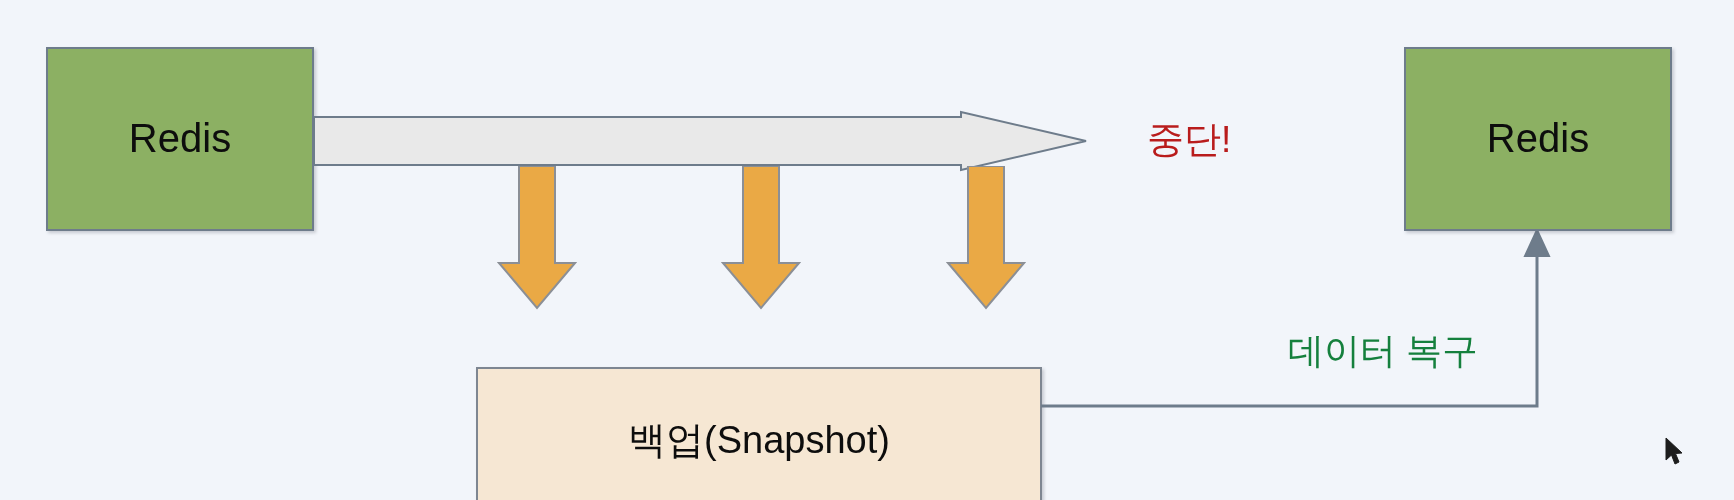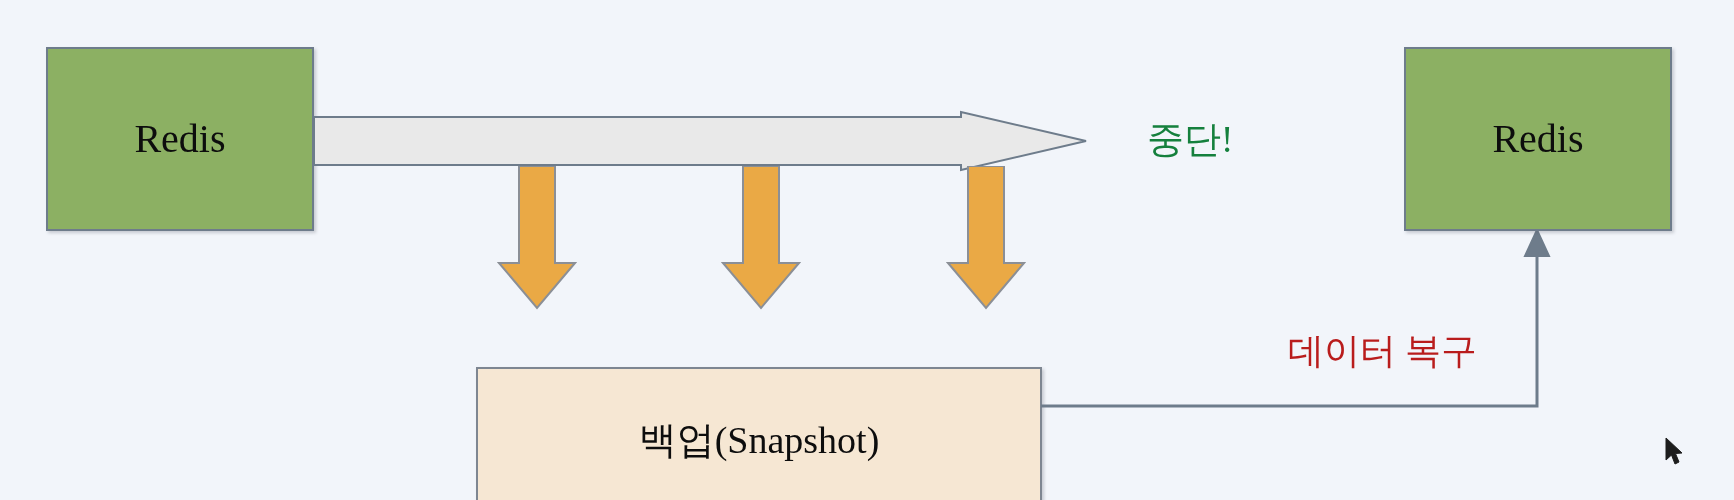--- a/index.html
+++ b/index.html
@@ -6,21 +6,21 @@
     margin: 0;
     padding: 0;
     background: #ffffff;
   }
   #canvas {
     position: relative;
     width: 1734px;
     height: 500px;
     background: #f2f5fa;
     overflow: hidden;
-    font-family: Liberation Serif, serif;
+    font-family: Liberation Sans, sans-serif;
   }
 
   
   .box {
     position: absolute;
     box-sizing: border-box;
     display: flex;
     flex-direction: column;
     align-items: center;
     justify-content: center;
@@ -72,21 +72,21 @@
     letter-spacing: 0.5px;
   }
 
   
   #stop-label {
     position: absolute;
     left: 1147px; top: 112px;
     height: 56px;
     display: flex; align-items: center;
     font-size: 37px;
-    color: #15803d;
+    color: #b91c1c;
     white-space: nowrap;
   }
 
   
   .orange-arrow {
     position: absolute;
     top: 166px;
     width: 80px;
     height: 144px;
   }
@@ -102,21 +102,21 @@
     width: 520px; height: 200px;
   }
   #restore-connector svg { display: block; overflow: visible; }
 
   #restore-label {
     position: absolute;
     left: 1288px; top: 325px;
     height: 52px;
     display: flex; align-items: center;
     font-size: 36px;
-    color: #b91c1c;
+    color: #15803d;
     white-space: nowrap;
   }
 
   
   #mouse-cursor {
     position: absolute;
     left: 1664px; top: 437px;
     width: 22px; height: 30px;
   }
   #mouse-cursor svg { display: block; }

